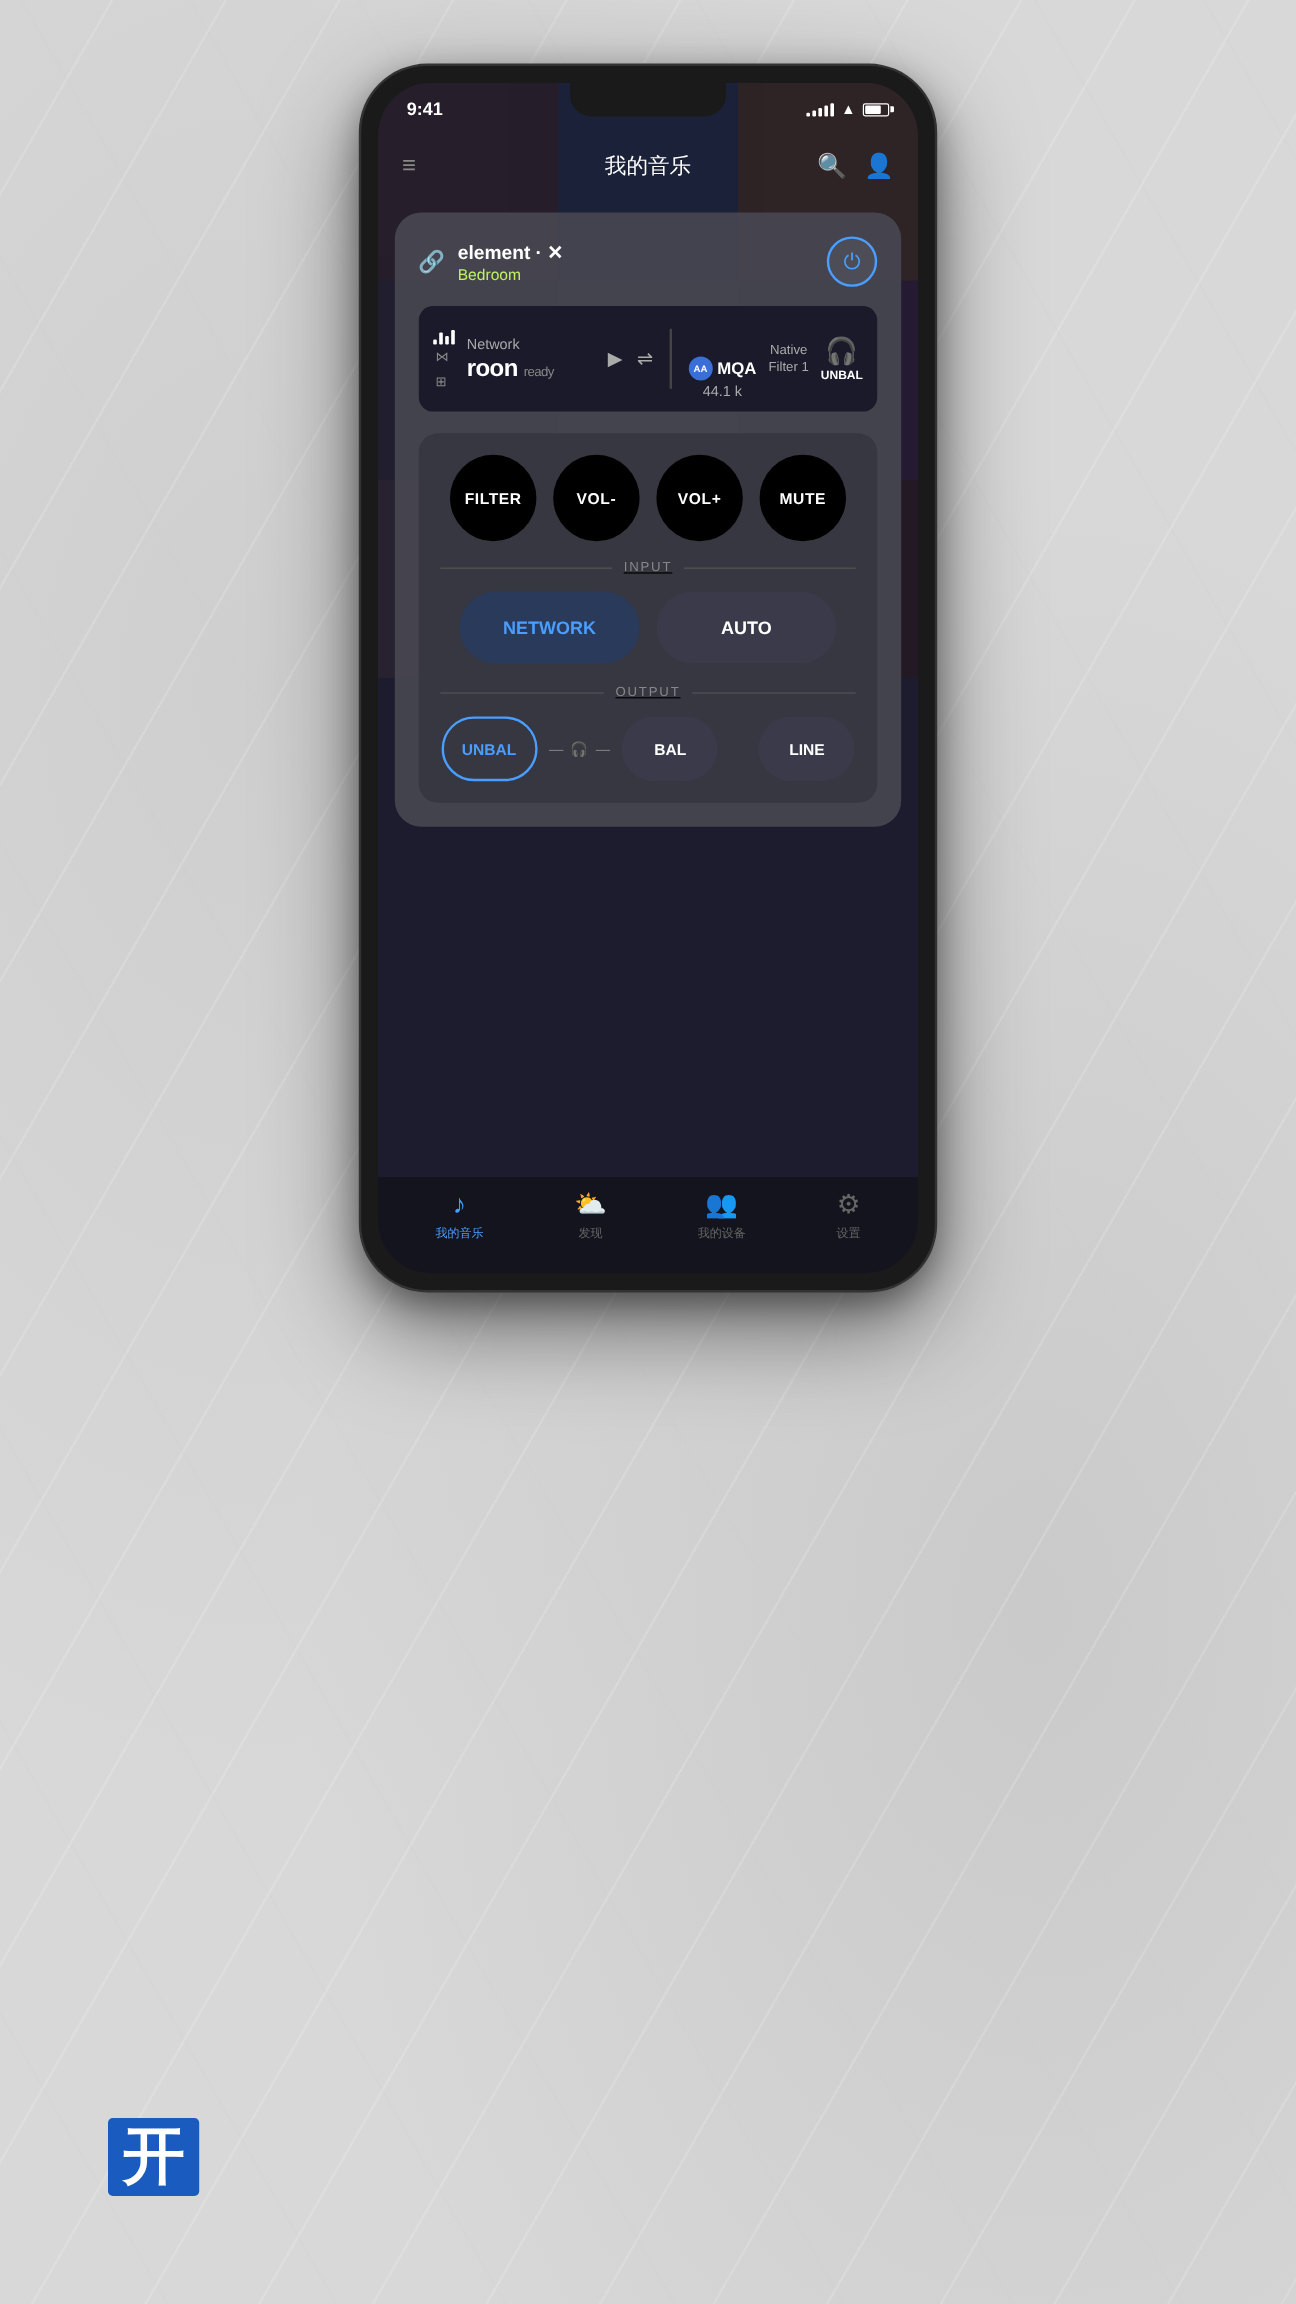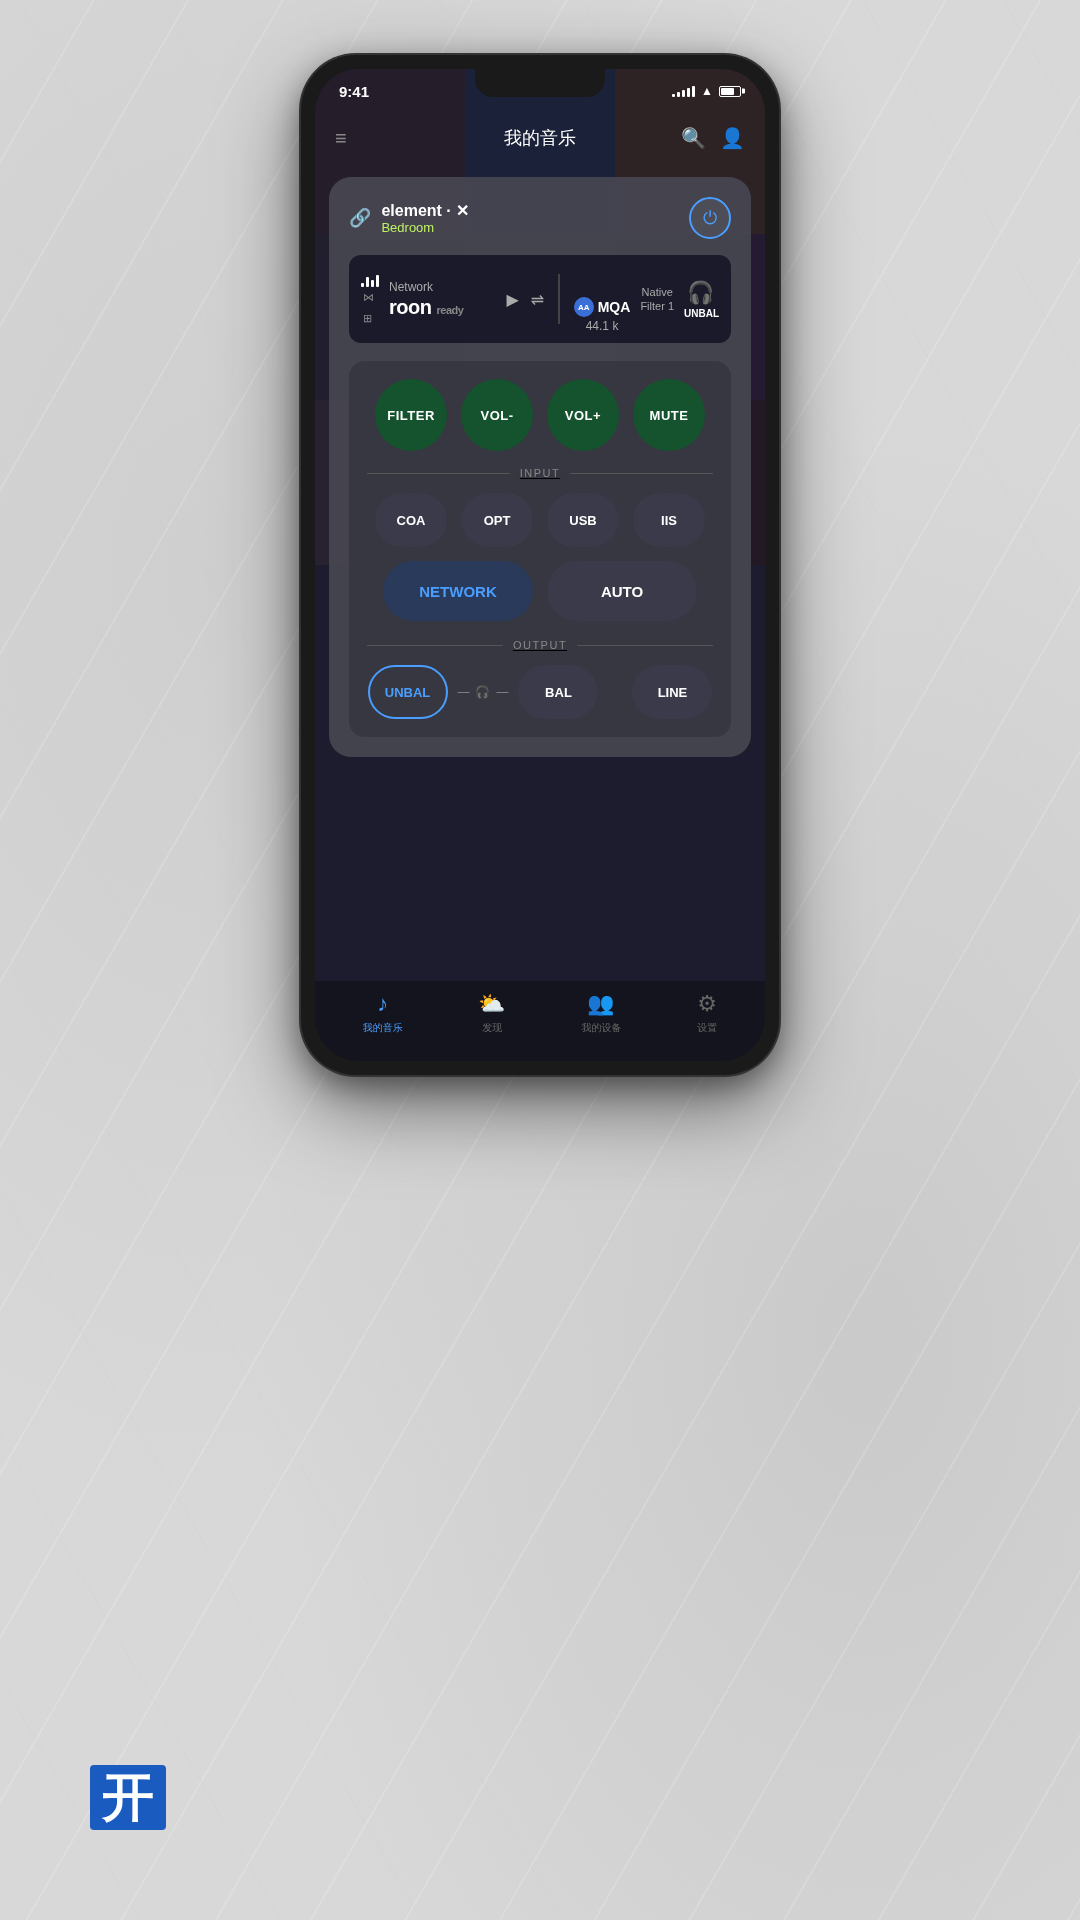--- a/index.html
+++ b/index.html
@@ -329,21 +329,21 @@
 
     .np-roon {
       font-size: 20px;
       font-weight: 700;
       color: #fff;
       letter-spacing: -0.5px;
     }
 
     .np-roon span {
       font-size: 11px;
-      font-weight: 700;
+      font-weight: 400;
       color: #888;
     }
 
     .np-controls {
       display: flex;
       gap: 12px;
       align-items: center;
       color: #aaa;
       font-size: 16px;
     }
@@ -429,21 +429,21 @@
       display: flex;
       gap: 14px;
       justify-content: center;
       margin-bottom: 16px;
     }
 
     .ctrl-btn {
       width: 72px;
       height: 72px;
       border-radius: 50%;
-      background: #14532d;
+      background: #000000;
       display: flex;
       align-items: center;
       justify-content: center;
       color: #fff;
       font-size: 13px;
       font-weight: 600;
       cursor: pointer;
       letter-spacing: 0.5px;
     }
 
@@ -735,26 +735,20 @@
           <div class="ctrl-btn">VOL+</div>
           <div class="ctrl-btn">MUTE</div>
         </div>
 
         <div class="section-label-row">
           <div class="section-line"></div>
           <span class="section-label">INPUT</span>
           <div class="section-line"></div>
         </div>
 
-        <div class="input-row">
-          <div class="input-btn">COA</div>
-          <div class="input-btn">OPT</div>
-          <div class="input-btn">USB</div>
-          <div class="input-btn">IIS</div>
-        </div>
 
         <div class="network-auto-row">
           <div class="wide-btn active">NETWORK</div>
           <div class="wide-btn">AUTO</div>
         </div>
 
         <div class="section-label-row">
           <div class="section-line"></div>
           <span class="section-label">OUTPUT</span>
           <div class="section-line"></div>

